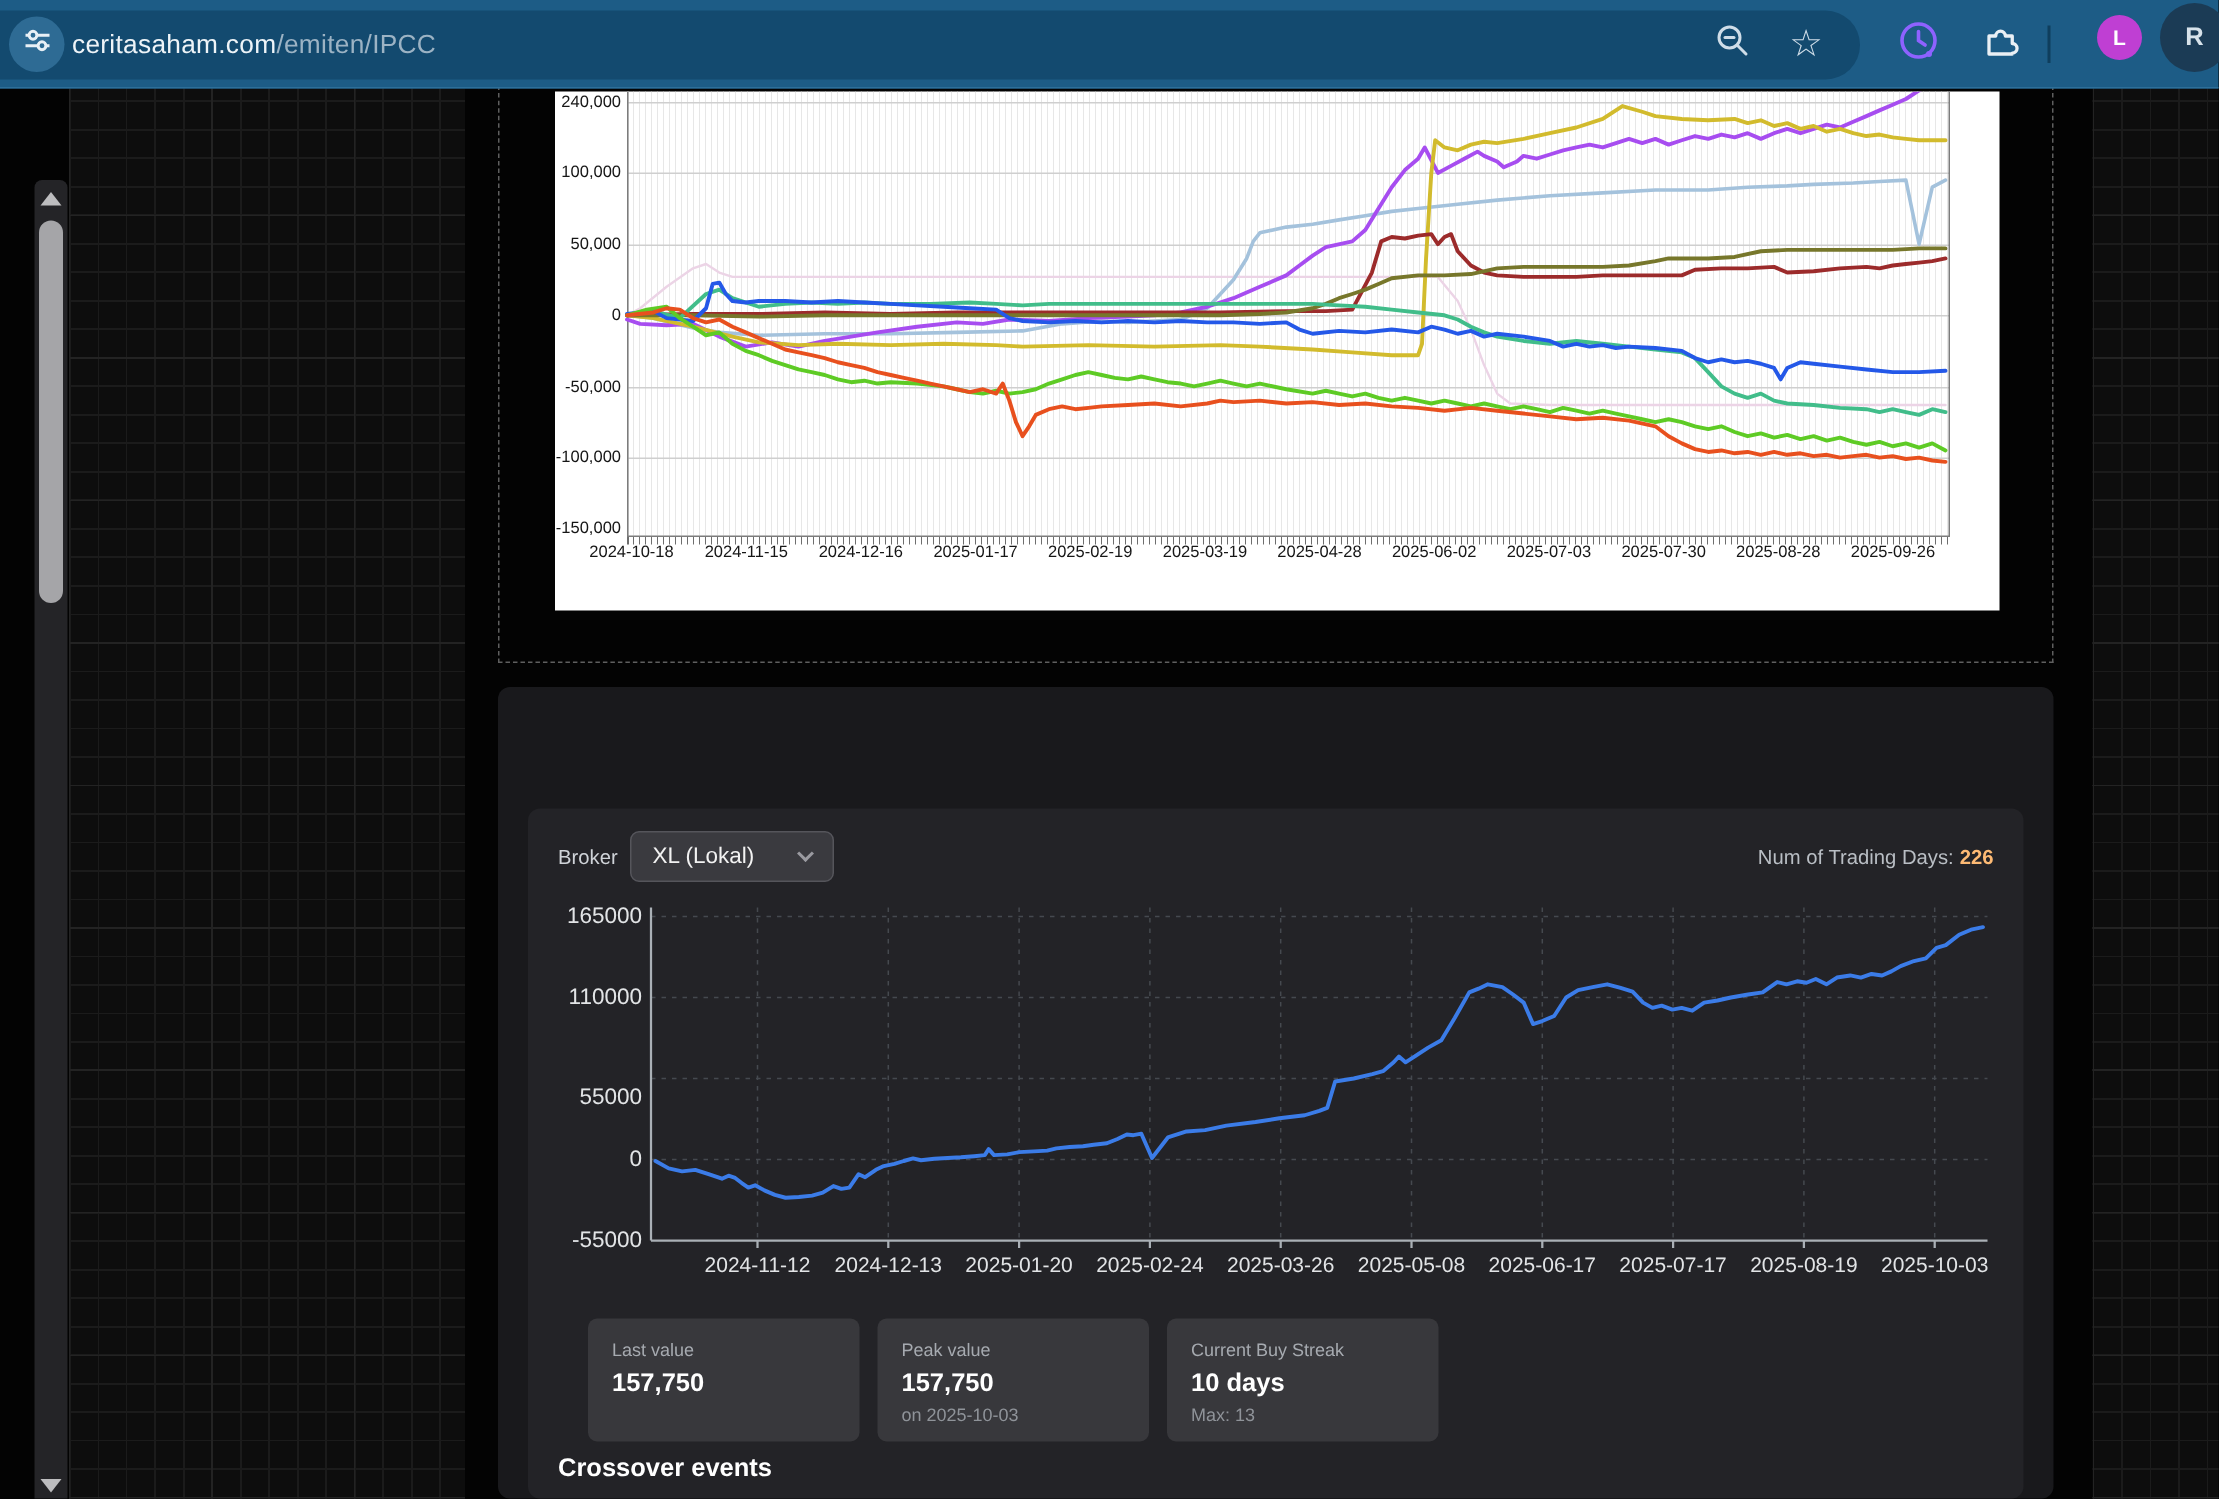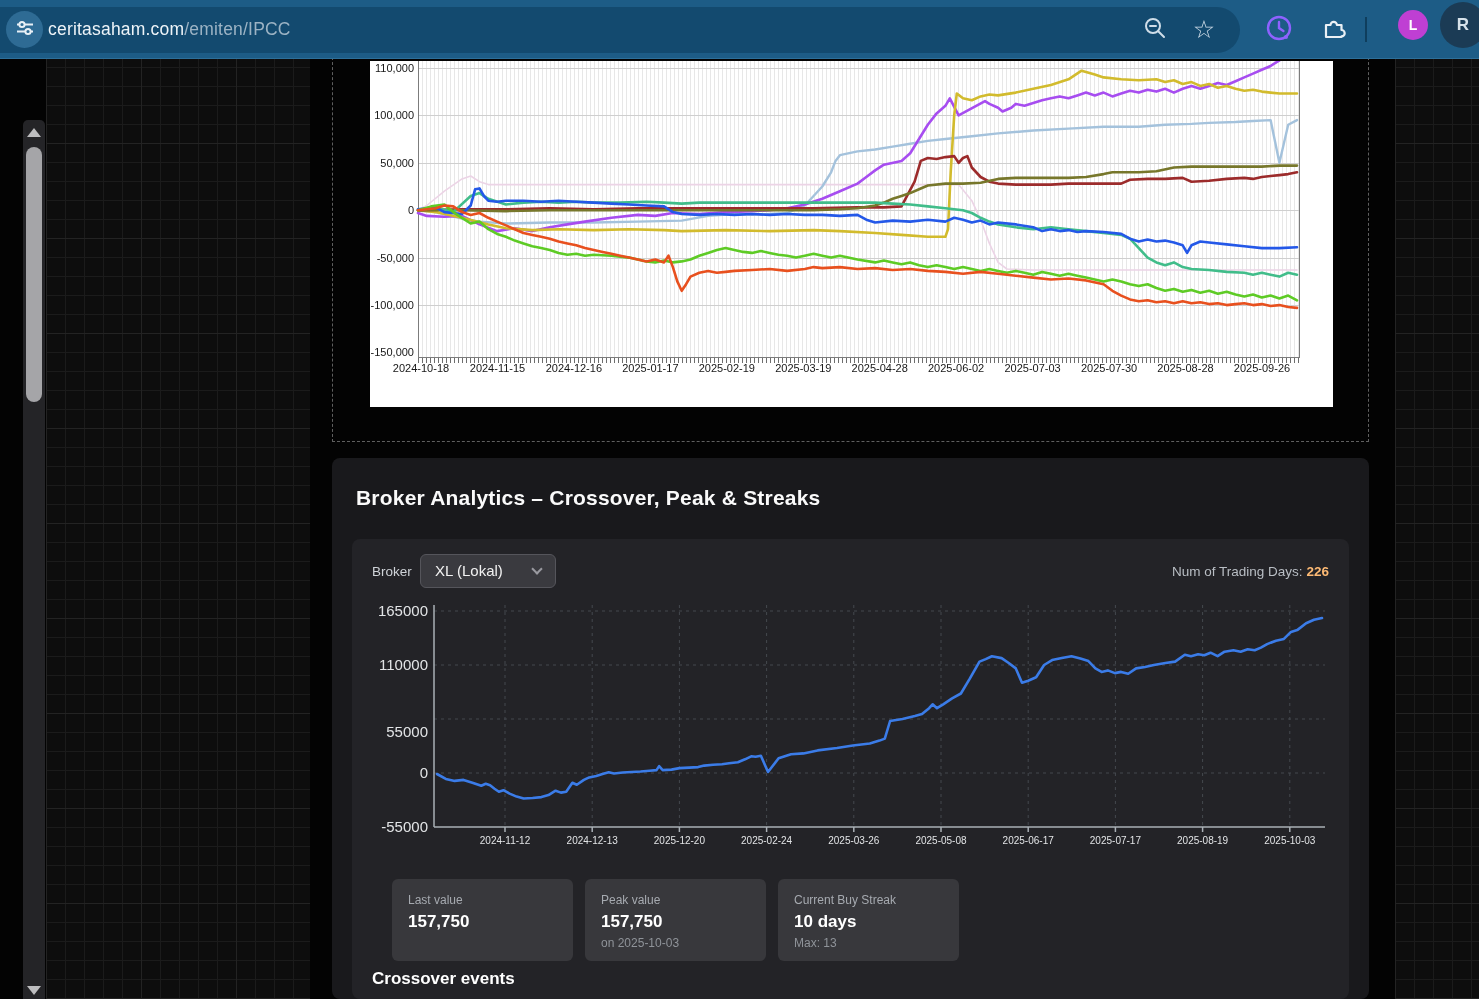--- a/index.html
+++ b/index.html
@@ -79,21 +79,21 @@
                background:#3a3a3f; border:1px solid #55555b; border-radius:6px;
                font-size:15px; color:#f2f2f2; line-height:32px; padding-left:14px; cursor:pointer; }
   .bk-chevron { position:absolute; right:14px; top:10px; width:8px; height:8px;
                 border-right:2px solid #9a9aa0; border-bottom:2px solid #9a9aa0;
                 transform:rotate(45deg); }
   .bk-days { position:absolute; right:20px; top:25px; font-size:13.5px; color:#b9bec4; }
   .bk-days b { color:#fdba74; margin-left:4px; }
   .bk-chart { position:absolute; left:0; top:60px; width:997px; height:255px; }
   .bk-ylabel { position:absolute; right:921px; font-size:15px; color:#e2e4e6; white-space:nowrap; }
   .bk-xlabel { position:absolute; top:236px; width:92px; margin-left:-46px; text-align:center;
-               font-size:10px; color:#e2e4e6; white-space:nowrap; }
+               font-size:14px; color:#e2e4e6; white-space:nowrap; }
   .bk-cards { position:absolute; left:20px; top:340px; width:957px; display:flex; gap:12px;padding-left:20px; }
   .stat-card { width:181px; height:82px; background:#38383c; border-radius:6px;
                padding:14px 16px 0 16px; }
   .stat-label { font-size:12px; color:#a6aab0; }
   .stat-value { font-size:17px; font-weight:bold; color:#ffffff; margin-top:5px; }
   .stat-sub { font-size:12px; color:#8f9399; margin-top:4px; }
   .bk-crossover { position:absolute; left:20px; top:430px; font-size:17px; font-weight:bold; color:#fff; }
 </style>
 </head>
 <body>
@@ -170,21 +170,21 @@
         <div class="tc-grid-h" style="top: 101.8px;"></div>
         <div class="tc-grid-h" style="top: 149.2px;"></div>
         <div class="tc-grid-h" style="top: 196.6px;"></div>
         <div class="tc-grid-h" style="top: 244px;"></div>
       </div>
     <div class="tc-axis" style="left:48px; top:0; width:1px; height:297px;"></div>
     <div class="tc-axis" style="left:929px; top:0; width:1px; height:297px;"></div>
     <div class="tc-axis" style="left:48px; top:296px; width:882px; height:1px;"></div>
     <div class="tc-ticks"></div>
     <div id="tcYLabels">
-        <div class="tc-ylabel" style="top: 1px;">110,000</div>
+        <div class="tc-ylabel" style="top: 1px;">240,000</div>
         <div class="tc-ylabel" style="top: 48.4px;">100,000</div>
         <div class="tc-ylabel" style="top: 95.8px;">50,000</div>
         <div class="tc-ylabel" style="top: 143.2px;">0</div>
         <div class="tc-ylabel" style="top: 190.6px;">-50,000</div>
         <div class="tc-ylabel" style="top: 238px;">-100,000</div>
         <div class="tc-ylabel" style="top: 285.4px;">-150,000</div>
       </div>
     <div id="tcXLabels">
         <div class="tc-xlabel" style="left: 51px;">2024-10-18</div>
         <div class="tc-xlabel" style="left: 127.5px;">2024-11-15</div>
@@ -207,21 +207,20 @@
         <polyline points="48.0,149.2 92.0,148.3 135.9,148.3 179.8,147.3 223.8,148.3 267.8,147.3 311.7,147.3 355.6,147.3 399.6,147.3 443.6,147.3 487.5,146.4 513.9,146.4 531.5,145.4 544.6,120.7 550.8,99.9 557.8,97.0 566.6,98.0 575.4,96.1 584.2,95.1 588.6,101.8 593.0,97.0 597.4,95.1 601.8,106.5 610.6,116.0 619.4,120.7 628.1,122.6 645.7,123.6 663.3,123.6 680.9,123.6 698.5,122.6 716.0,122.6 733.6,122.6 751.2,122.6 760.0,118.8 777.6,117.9 795.1,117.9 812.7,116.9 821.5,120.7 839.1,119.8 856.7,117.9 874.3,116.9 883.0,117.9 891.8,116.0 900.6,115.0 909.4,114.1 918.2,113.1 927.0,111.3" fill="none" stroke="#9c2b2b" stroke-width="2.6" stroke-linejoin="round" stroke-linecap="round"></polyline>
         <polyline points="48.0,149.2 92.0,149.2 135.9,150.1 179.8,149.2 223.8,149.2 267.8,149.2 311.7,149.2 355.6,149.2 399.6,149.2 443.6,149.2 469.9,148.3 487.5,147.3 505.1,144.5 513.9,141.6 522.7,137.8 531.5,135.0 540.2,132.1 549.0,128.3 557.8,124.5 575.4,122.6 593.0,122.6 610.6,121.7 628.1,117.9 645.7,116.9 663.3,116.9 680.9,116.9 698.5,116.9 716.0,116.0 733.6,113.1 742.4,111.3 751.2,111.3 768.8,111.3 786.4,110.3 803.9,106.5 821.5,105.6 839.1,105.6 856.7,105.6 874.3,105.6 891.8,105.6 909.4,104.6 927.0,104.6" fill="none" stroke="#77772b" stroke-width="2.6" stroke-linejoin="round" stroke-linecap="round"></polyline>
         <polyline points="48.0,149.2 65.6,146.4 83.2,151.1 100.7,135.0 109.5,132.1 118.3,137.8 135.9,143.5 153.5,141.6 171.1,140.7 188.6,141.6 206.2,140.7 223.8,141.6 250.2,141.6 276.5,140.7 294.1,141.6 311.7,142.6 329.3,141.6 346.9,141.6 364.4,141.6 382.0,141.6 399.6,141.6 417.2,141.6 434.8,141.6 452.3,141.6 469.9,141.6 487.5,141.6 505.1,141.6 522.7,142.6 540.2,143.5 557.8,145.4 575.4,147.3 593.0,149.2 601.8,152.0 610.6,156.8 619.4,160.6 628.1,163.4 645.7,166.3 663.3,168.2 680.9,166.3 698.5,168.2 716.0,170.1 733.6,172.0 751.2,173.9 760.0,177.7 768.8,187.1 777.6,196.6 786.4,201.4 795.1,204.2 803.9,201.4 812.7,206.1 821.5,208.0 839.1,209.0 856.7,210.9 874.3,211.8 883.0,213.7 891.8,211.8 900.6,213.7 909.4,215.6 918.2,211.8 927.0,213.7" fill="none" stroke="#41bd8a" stroke-width="2.6" stroke-linejoin="round" stroke-linecap="round"></polyline>
         <polyline points="48.0,148.3 65.6,146.4 74.4,151.1 92.0,153.0 100.7,144.5 105.1,128.3 109.5,127.4 113.9,135.0 118.3,139.7 127.1,140.7 135.9,139.7 153.5,139.7 171.1,140.7 188.6,139.7 206.2,140.7 223.8,141.6 241.4,142.6 259.0,143.5 276.5,144.5 294.1,145.4 302.9,151.1 311.7,153.0 329.3,153.9 346.9,153.0 364.4,153.9 382.0,153.0 399.6,153.9 417.2,153.0 434.8,153.9 452.3,153.9 469.9,154.9 487.5,153.9 496.3,158.7 505.1,161.5 522.7,159.6 540.2,160.6 557.8,158.7 575.4,160.6 584.2,156.8 593.0,158.7 601.8,161.5 610.6,159.6 619.4,163.4 628.1,161.5 645.7,163.4 663.3,166.3 672.1,170.1 680.9,168.2 689.7,170.1 698.5,169.1 707.3,171.0 716.0,170.1 733.6,171.0 751.2,172.9 760.0,177.7 768.8,180.5 777.6,178.6 786.4,180.5 795.1,179.6 803.9,181.5 812.7,184.3 817.1,191.9 821.5,184.3 830.3,180.5 839.1,181.5 856.7,183.4 874.3,185.3 891.8,187.1 909.4,187.1 927.0,186.2" fill="none" stroke="#2458e8" stroke-width="2.6" stroke-linejoin="round" stroke-linecap="round"></polyline>
         <polyline points="48.0,149.2 61.2,145.4 74.4,143.5 83.2,151.1 92.0,156.8 100.7,162.5 109.5,160.6 118.3,168.2 127.1,172.9 135.9,175.8 144.7,179.6 153.5,182.4 162.3,185.3 171.1,187.1 179.8,189.0 188.6,191.9 197.4,193.8 206.2,192.8 215.0,194.7 223.8,193.8 241.4,194.7 259.0,196.6 267.8,198.5 276.5,200.4 285.3,201.4 294.1,199.5 302.9,201.4 311.7,200.4 320.5,198.5 329.3,194.7 338.1,191.9 346.9,189.0 355.6,187.1 364.4,189.0 373.2,190.9 382.0,191.9 390.8,190.0 399.6,191.9 408.4,193.8 417.2,194.7 426.0,196.6 434.8,194.7 443.6,192.8 452.3,194.7 461.1,196.6 469.9,194.7 487.5,198.5 505.1,201.4 513.9,199.5 522.7,201.4 531.5,203.3 540.2,201.4 549.0,204.2 557.8,206.1 566.6,204.2 575.4,206.1 584.2,208.0 593.0,206.1 601.8,208.0 610.6,209.9 619.4,208.0 628.1,209.9 636.9,211.8 645.7,209.9 654.5,211.8 663.3,213.7 672.1,210.9 680.9,212.8 689.7,214.7 698.5,212.8 707.3,214.7 716.0,216.6 724.8,218.5 733.6,220.4 742.4,218.5 751.2,220.4 760.0,223.2 768.8,225.1 777.6,223.2 786.4,227.0 795.1,229.8 803.9,227.9 812.7,230.8 821.5,228.9 830.3,231.7 839.1,229.8 847.9,232.7 856.7,230.8 865.5,233.6 874.3,235.5 883.0,233.6 891.8,236.5 900.6,234.6 909.4,237.4 918.2,234.6 927.0,239.3" fill="none" stroke="#5ecb25" stroke-width="2.6" stroke-linejoin="round" stroke-linecap="round"></polyline>
         <polyline points="48.0,149.2 65.6,147.3 74.4,144.5 83.2,145.4 92.0,151.1 100.7,153.9 109.5,152.0 118.3,156.8 127.1,160.6 135.9,164.4 144.7,168.2 153.5,172.0 162.3,173.9 171.1,175.8 179.8,177.7 188.6,180.5 197.4,182.4 206.2,184.3 215.0,187.1 223.8,189.0 232.6,190.9 241.4,192.8 250.2,194.7 259.0,196.6 267.8,198.5 276.5,200.4 285.3,198.5 294.1,201.4 298.5,194.7 302.9,206.1 307.3,220.4 311.7,229.8 316.1,223.2 320.5,215.6 329.3,211.8 338.1,209.9 346.9,211.8 355.6,210.9 364.4,209.9 382.0,209.0 399.6,208.0 417.2,209.9 434.8,208.0 443.6,206.1 452.3,207.1 469.9,206.1 487.5,208.0 505.1,207.1 522.7,209.0 540.2,208.0 557.8,209.9 575.4,210.9 593.0,212.8 610.6,210.9 628.1,212.8 645.7,214.7 663.3,216.6 680.9,218.5 698.5,217.5 716.0,219.4 733.6,223.2 742.4,229.8 751.2,234.6 760.0,238.4 768.8,240.3 777.6,239.3 786.4,241.2 795.1,240.3 803.9,242.2 812.7,240.3 821.5,242.2 830.3,241.2 839.1,243.1 847.9,242.2 856.7,244.1 865.5,243.1 874.3,242.2 883.0,244.1 891.8,243.1 900.6,245.0 909.4,244.1 918.2,246.0 927.0,246.9" fill="none" stroke="#e8501e" stroke-width="2.6" stroke-linejoin="round" stroke-linecap="round"></polyline>
       </svg>
   </div>
 
   <div class="bk-card">
-    <div class="bk-title">Broker Analytics – Crossover, Peak &amp; Streaks</div>
     <div class="bk-panel">
       <div class="bk-broker-label">Broker</div>
       <div class="bk-select">
         <span>XL (Lokal)</span>
         <span class="bk-chevron"></span>
       </div>
       <div class="bk-days">
         <span>Num of Trading Days:</span><b>226</b>
       </div>
 
@@ -229,21 +228,21 @@
         <div id="bkYLabels">
             <div class="bk-ylabel" style="top: 3px;">165000</div>
             <div class="bk-ylabel" style="top: 57px;">110000</div>
             <div class="bk-ylabel" style="top: 124px; text-align: center;">55000</div>
             <div class="bk-ylabel" style="top: 165px;">0</div>
             <div class="bk-ylabel" style="top: 219px;">-55000</div>
           </div>
         <div id="bkXLabels">
             <div class="bk-xlabel" style="left: 153px;">2024-11-12</div>
             <div class="bk-xlabel" style="left: 240.2px;">2024-12-13</div>
-            <div class="bk-xlabel" style="left: 327.4px;">2025-12-20</div>
+            <div class="bk-xlabel" style="left: 327.4px;">2025-01-20</div>
             <div class="bk-xlabel" style="left: 414.6px;">2025-02-24</div>
             <div class="bk-xlabel" style="left: 501.8px;">2025-03-26</div>
             <div class="bk-xlabel" style="left: 589px;">2025-05-08</div>
             <div class="bk-xlabel" style="left: 676.2px;">2025-06-17</div>
             <div class="bk-xlabel" style="left: 763.4px;">2025-07-17</div>
             <div class="bk-xlabel" style="left: 850.6px;">2025-08-19</div>
             <div class="bk-xlabel" style="left: 937.8px;">2025-10-03</div>
           </div>
         <svg id="brokerSvg" width="997" height="255">
             <line x1="82" y1="12" x2="973" y2="12" stroke="#45494f" stroke-width="1" stroke-dasharray="3 4"></line>

